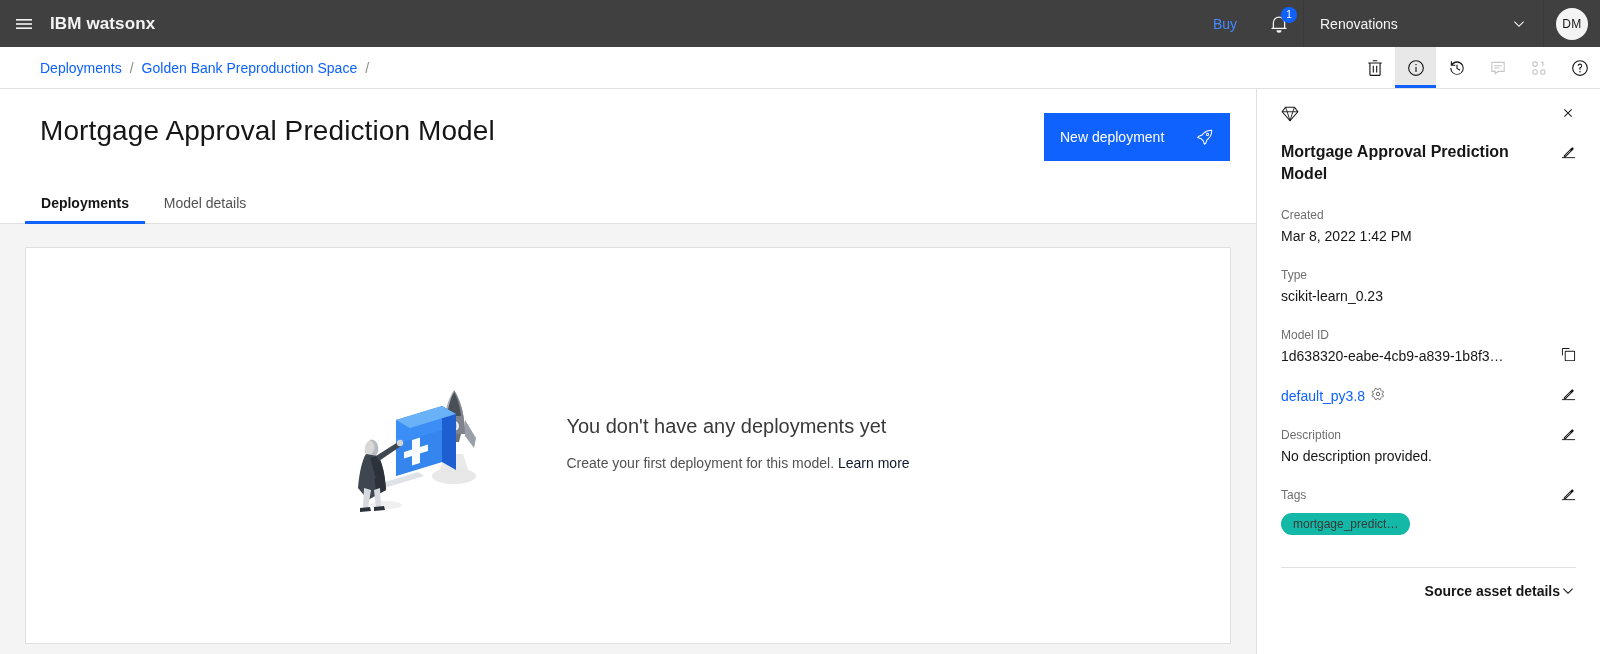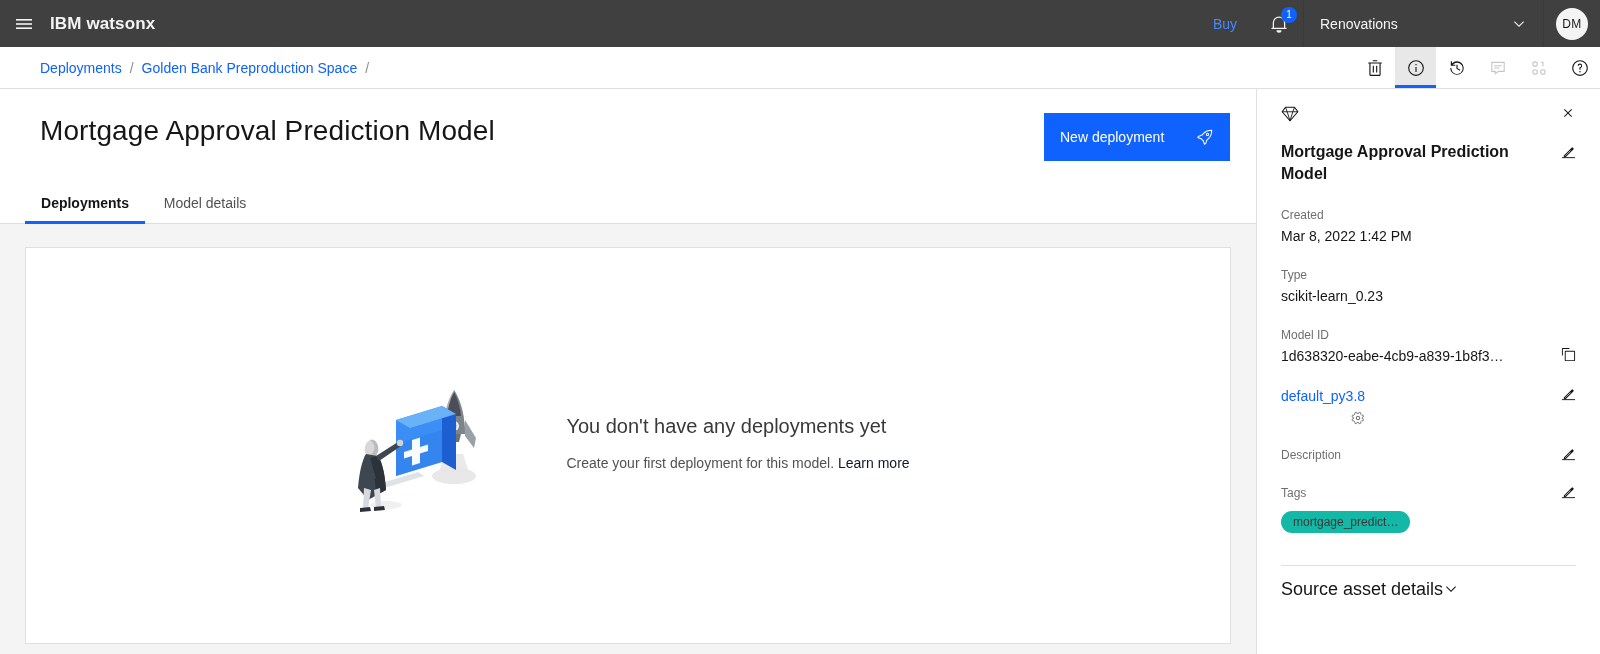--- a/index.html
+++ b/index.html
@@ -186,42 +186,42 @@
 
   .field { margin-top: 22px; position: relative; }
   .field .label {
     font-size: 12px; color: #6f6f6f; line-height: 16px; margin-bottom: 4px;
   }
   .field .value {
     font-size: 14px; color: #161616; line-height: 18px;
     white-space: nowrap; overflow: hidden; text-overflow: ellipsis;
     padding-right: 30px;
   }
-  .field .value.link { color: #0f62fe; cursor: pointer; display: inline-flex; align-items: flex-end; gap: 6px; flex-direction: column; }
+  .field .value.link { color: #0f62fe; cursor: pointer; display: inline-flex; align-items: flex-start; gap: 6px; }
   .field-action {
     position: absolute; right: 0; cursor: pointer; line-height: 0;
   }
   .field-action.top { top: 0; }
   .field-action.mid { top: 20px; }
 
   .tag-pill {
     display: inline-block; background: #14b8a6; color: #393939;
     border-radius: 12px; font-size: 12px; line-height: 22px;
     padding: 0 12px; margin-top: 6px; max-width: 160px;
     white-space: nowrap; overflow: hidden; text-overflow: ellipsis;
     cursor: default;
   }
 
   .panel-divider {
     border: none; border-top: 1px solid #e0e0e0; margin: 28px 0 0 0;
   }
   .accordion {
-    display: flex; align-items: center; justify-content: flex-start;
+    display: flex; align-items: center; justify-content: flex-end;
     height: 46px; cursor: pointer;
-    font-size: 18px; font-weight: 400; color: #161616;
+    font-size: 14px; font-weight: 700; color: #161616;
   }
 
   .icon { display: inline-block; line-height: 0; }
 </style>
 </head>
 <body>
 
 <div id="app">
 
   <div class="header">
@@ -463,20 +463,21 @@
       <span class="field-action top">
         <svg width="15" height="15" viewBox="0 0 32 32" aria-hidden="true">
           <path d="M2 26h28v2H2z" fill="#161616"></path>
           <path d="M25.4 5.6a2 2 0 0 0-2.8 0L6 22.2V26h3.8L26.4 9.4a2 2 0 0 0 0-2.8zM8.6 24H8v-.6l12-12 .6.6z" fill="#161616"></path>
         </svg>
       </span>
     </div>
 
     <div class="field">
       <div class="label">Description</div>
+      <div class="value">No description provided.</div>
       <span class="field-action top">
         <svg width="15" height="15" viewBox="0 0 32 32" aria-hidden="true">
           <path d="M2 26h28v2H2z" fill="#161616"></path>
           <path d="M25.4 5.6a2 2 0 0 0-2.8 0L6 22.2V26h3.8L26.4 9.4a2 2 0 0 0 0-2.8zM8.6 24H8v-.6l12-12 .6.6z" fill="#161616"></path>
         </svg>
       </span>
     </div>
 
     <div class="field">
       <div class="label">Tags</div>

